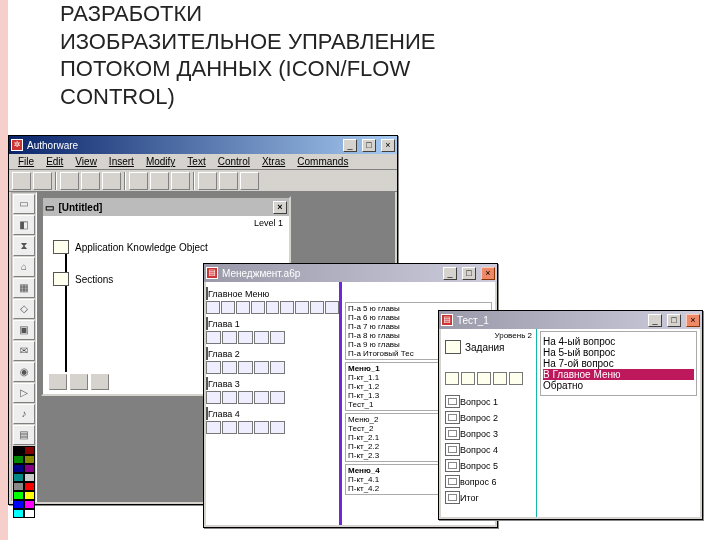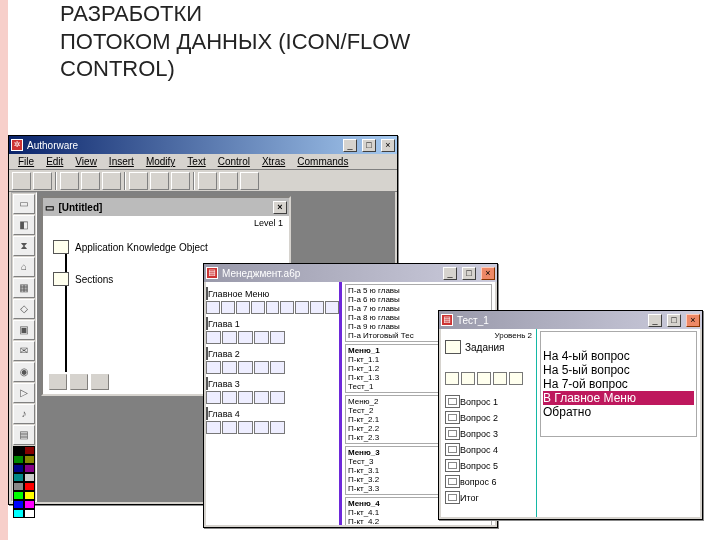--- a/index.html
+++ b/index.html
@@ -38,49 +38,50 @@
   .flowline{position:absolute;left:22px;top:26px;width:2px;height:130px;background:#000}
   .node{position:absolute;display:flex;align-items:center;gap:6px}
   .nicon{width:16px;height:14px;border:1px solid #555;background:#ffe}
   .flow-foot{position:absolute;left:6px;bottom:4px;right:6px;display:flex;gap:3px}
   .fbtn{width:18px;height:16px;border:1px outset #d6d3ce;background:#d6d3ce}
 
   
   #w2{left:195px;top:128px;width:295px;height:265px}
   #w2 .body{position:absolute;top:18px;left:2px;right:2px;bottom:2px;background:#fff;display:flex}
   .w2-left{width:136px;border-right:3px solid #6d28d9;padding:2px 0;overflow:hidden;position:relative}
-  .w2-right{flex:1;padding:0 3px;overflow:hidden}
+  .w2-right{flex:1;padding:18px 3px;overflow:hidden}
   .chapter{margin:4px 0 2px;position:relative}
   .ch-lbl{font-size:9px}
   .ch-icons{display:flex;gap:1px;margin-top:2px}
   .ci{width:15px;height:13px;border:1px solid #777;background:#eef}
   .rb{border:1px solid #aaa;margin:2px 0;padding:1px 2px;font-size:8px}
   .rb div{white-space:nowrap}
 
   
   #w3{left:430px;top:175px;width:265px;height:210px}
   #w3 .body{position:absolute;top:18px;left:2px;right:2px;bottom:2px;background:#fff;display:flex}
   .w3-left{width:96px;border-right:1px solid #14b8a6;padding:7px 4px;position:relative}
   .w3-right{flex:1;padding:2px 3px}
   .lvl2{position:absolute;right:4px;top:2px;font-size:8px}
   .branch{display:flex;gap:2px;margin-top:18px}
   .bn{width:14px;height:13px;border:1px solid #777;background:#ffe}
   .qrow{display:flex;align-items:center;margin:3px 0;font-size:9px}
   .qicon{width:15px;height:13px;border:1px solid #666;background:#fff;position:relative}
   .qicon:before{content:"";position:absolute;inset:2px;border:1px solid #888}
-  .optbox{border:1px solid #aaa;padding:17px 2px;font-size:12px;margin-bottom:4px}
+  .optbox{border:1px solid #aaa;padding:4px 2px;font-size:10px;margin-bottom:4px}
   .optbox .sel{background:#be185d;color:#fff}
 </style>
 </head>
 <body>
 
 <div class="slide-bg">
   <div class="pink-stripe"></div>
   <div class="slide-title">
     <div>РАЗРАБОТКИ</div>
+    <div>ИЗОБРАЗИТЕЛЬНОЕ УПРАВЛЕНИЕ</div>
     <div>ПОТОКОМ ДАННЫХ (ICON/FLOW</div>
     <div>CONTROL)</div>
   </div>
 
   <div class="screenshots">
 
     <div id="aw" class="win">
       <div class="titlebar">
         <span class="ticon">✲</span>
         <span>Authorware</span>
@@ -253,27 +254,20 @@
               <div>Тест_1</div>
             </div>
             <div class="rb">
               <div style="font-weight:normal">Меню_2</div>
               <div>Тест_2</div>
               <div>П-кт_2.1</div>
               <div>П-кт_2.2</div>
               <div>П-кт_2.3</div>
             </div>
             <div class="rb">
-              <div style="font-weight:bold">Меню_3</div>
-              <div>Тест_3</div>
-              <div>П-кт_3.1</div>
-              <div>П-кт_3.2</div>
-              <div>П-кт_3.3</div>
-            </div>
-            <div class="rb">
               <div style="font-weight:bold">Меню_4</div>
               <div>П-кт_4.1</div>
               <div>П-кт_4.2</div>
             </div>
           </div>
       </div>
     </div>
 
     <div id="w3" class="win">
       <div class="titlebar light">

